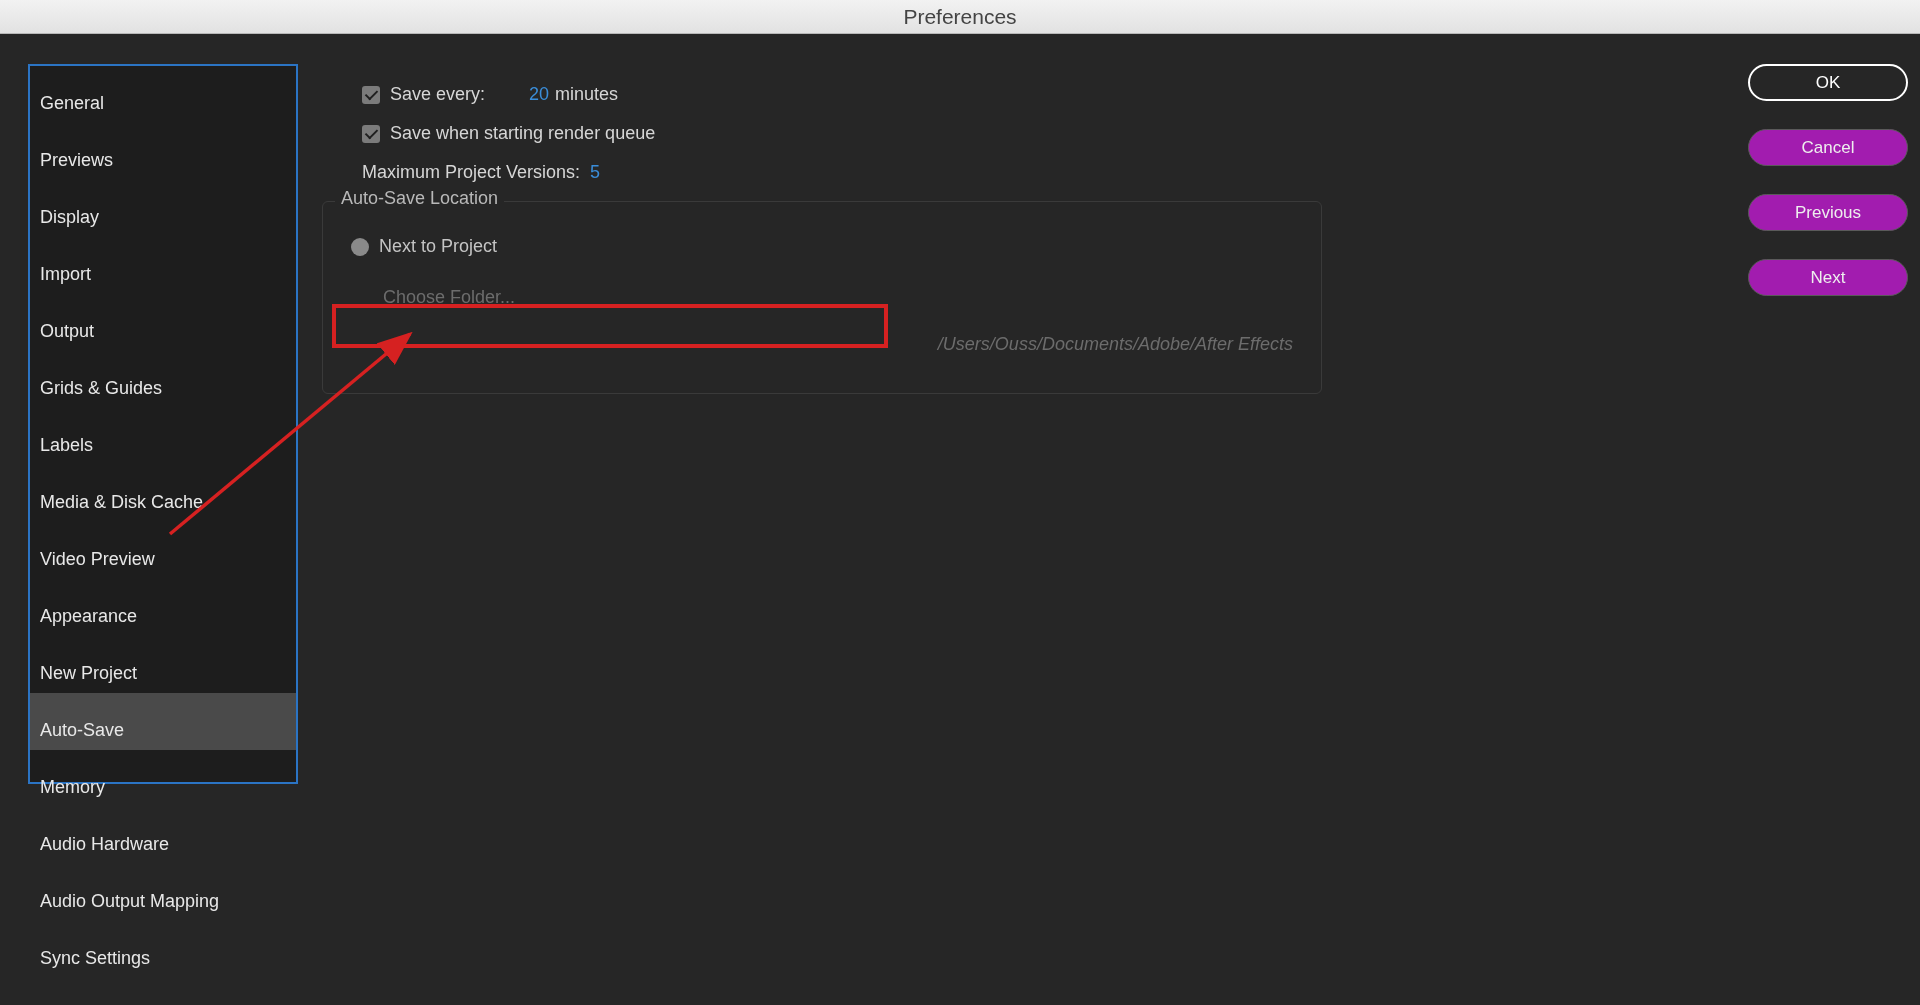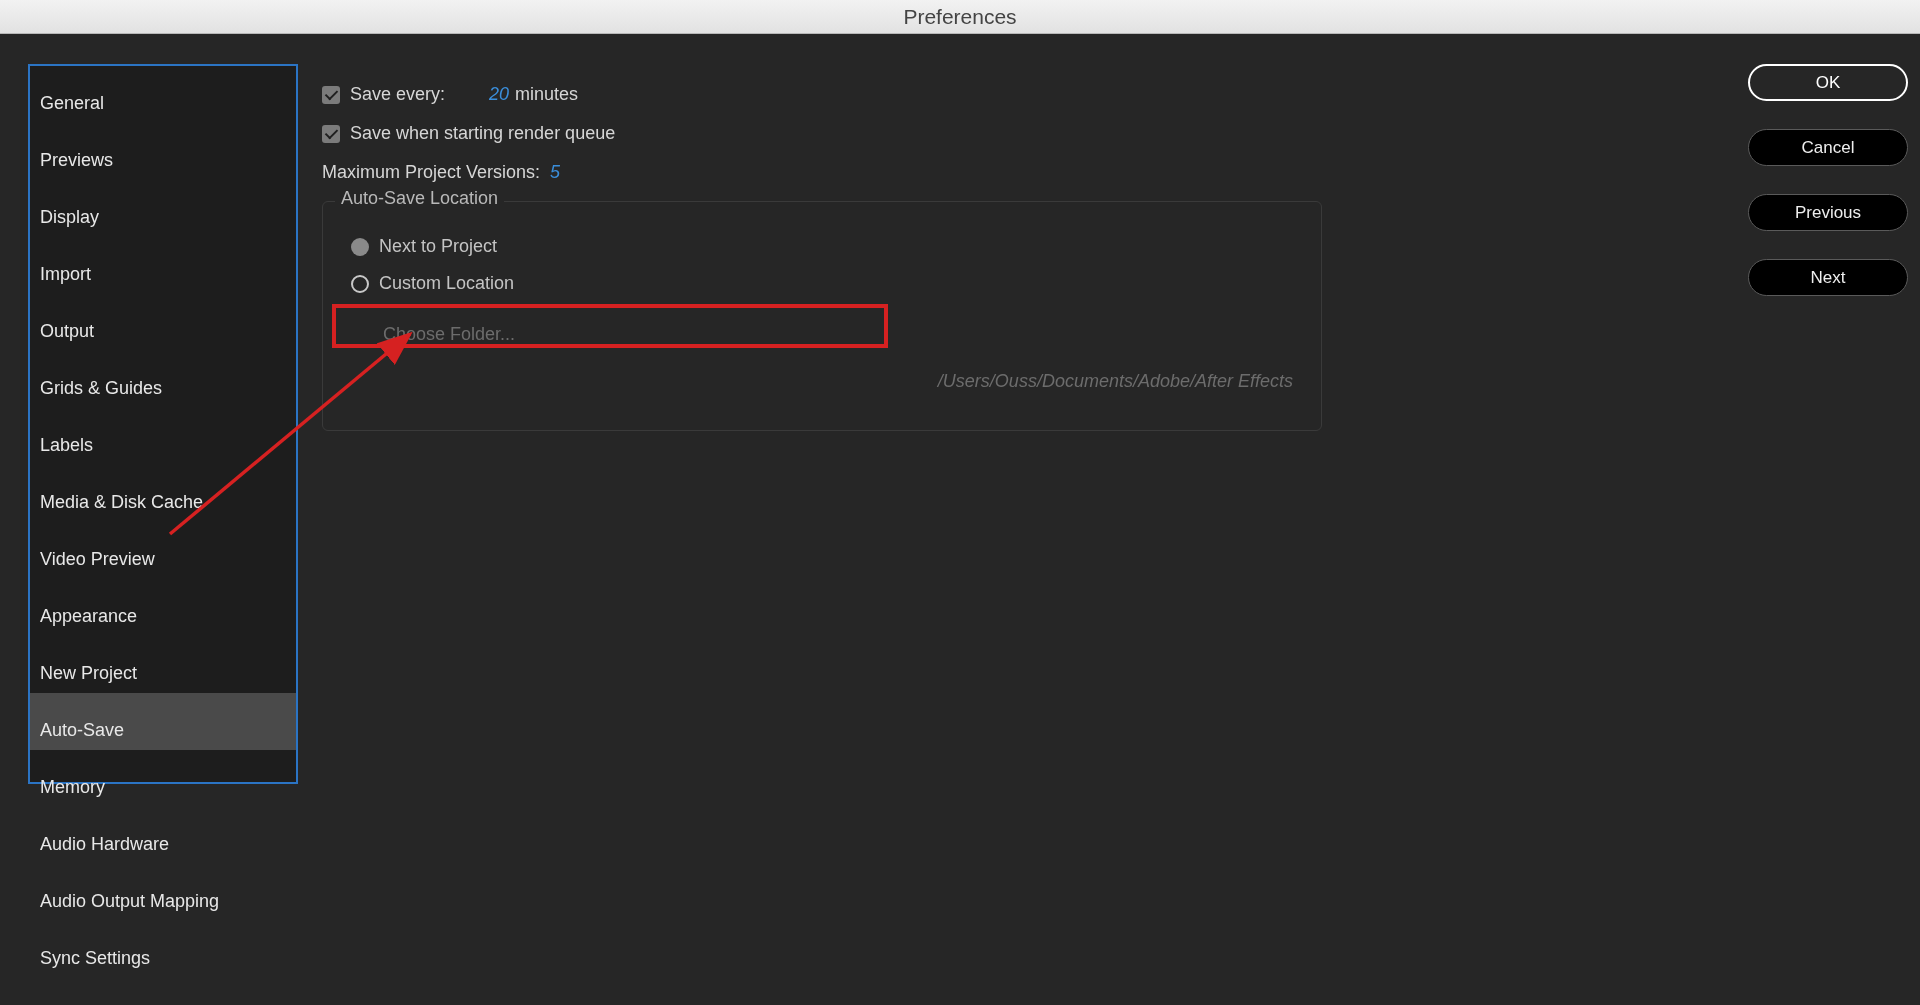--- a/index.html
+++ b/index.html
@@ -51,20 +51,21 @@
       left: 322px;
       top: 50px;
       right: 460px;
     }
     .row {
       display: flex;
       align-items: center;
       margin-bottom: 18px;
       font-size: 18px;
       color: #d6d6d6;
+      margin-left: 40px;
     }
     .checkbox {
       width: 18px;
       height: 18px;
       border-radius: 3px;
       background: #7b7b7b;
       margin-right: 10px;
       display: inline-flex;
       align-items: center;
       justify-content: center;
@@ -74,21 +75,20 @@
       content: "";
       width: 5px;
       height: 10px;
       border: solid #1f1f1f;
       border-width: 0 2.5px 2.5px 0;
       transform: rotate(45deg) translate(-1px,-1px);
     }
     .value-link {
       color: #3a8dd9;
       cursor: pointer;
-      font-style: italic;
     }
     .fieldset {
       border: 1px solid #3a3a3a;
       border-radius: 6px;
       padding: 28px 28px 34px 12px;
       margin-top: 10px;
       position: relative;
       width: 1000px;
     }
     .fieldset-legend {
@@ -148,21 +148,21 @@
       right: 12px;
       top: 30px;
       display: flex;
       flex-direction: column;
       gap: 28px;
     }
     .pill-button {
       width: 160px;
       height: 37px;
       border-radius: 20px;
-      background: #000000;
+      background: #a21caf;
       border: 1px solid #5a5a5a;
       color: #eee;
       font-size: 17px;
       display: flex;
       align-items: center;
       justify-content: center;
       cursor: pointer;
     }
     .pill-button.primary {
       background: transparent;
@@ -223,24 +223,20 @@
     </div>
 
     <div class="fieldset">
       <div class="fieldset-legend">Auto-Save Location</div>
 
       <div class="radio-row" style="margin-left:16px;">
         <span class="radio filled"></span>
         <span>Next to Project</span>
       </div>
 
-      <div class="radio-row" style="margin-left:16px; margin-top:4px;">
-        <span class="radio empty"></span>
-        <span>Custom Location</span>
-      </div>
 
       <div class="choose-folder">Choose Folder...</div>
 
       <div class="folder-path">/Users/Ouss/Documents/Adobe/After Effects</div>
     </div>
   </div>
 
   <div class="highlight-box" style="left:332px; top:270px; width:556px; height:44px;"></div>
 
   <svg class="arrow-svg" style="left:160px; top:280px; width:280px; height:230px;" viewBox="0 0 280 230">

